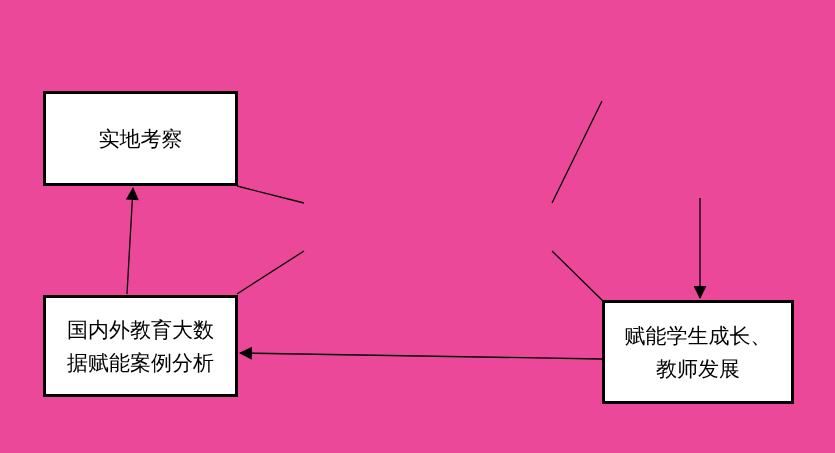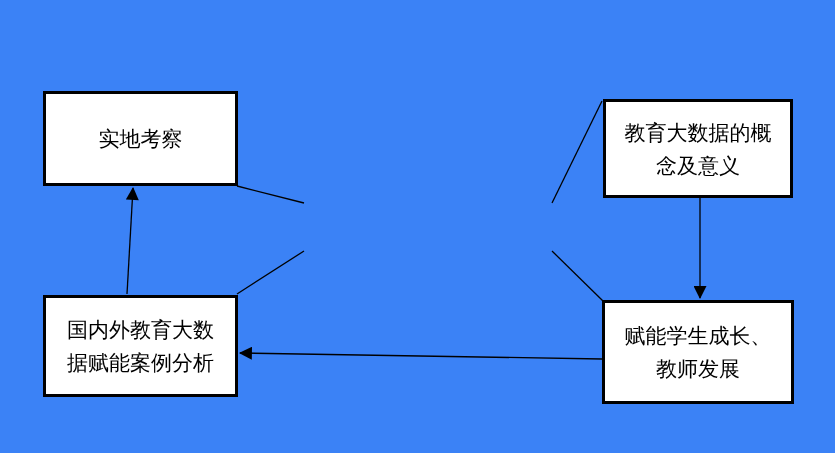--- a/index.html
+++ b/index.html
@@ -4,21 +4,21 @@
 <style>
   html, body {
     margin: 0;
     padding: 0;
     background: #ffffff;
   }
   .canvas {
     position: relative;
     width: 835px;
     height: 453px;
-    background: #3b82f6;
+    background: #ec4899;
     overflow: hidden;
     font-family: "Liberation Sans", sans-serif;
   }
   .edges {
     position: absolute;
     left: 0;
     top: 0;
     width: 835px;
     height: 453px;
     z-index: 1;
@@ -61,22 +61,20 @@
     <line x1="552" y1="203" x2="602" y2="101" stroke="#000000" stroke-width="1.3"></line>
     <line x1="552" y1="251" x2="603" y2="301" stroke="#000000" stroke-width="1.3"></line>
 
     <line x1="700" y1="198" x2="700" y2="298" stroke="#000000" stroke-width="1.3" marker-end="url(#arrowhead)"></line>
     <line x1="602" y1="359" x2="240" y2="353" stroke="#000000" stroke-width="1.3" marker-end="url(#arrowhead)"></line>
     <line x1="127" y1="294" x2="133" y2="188" stroke="#000000" stroke-width="1.3" marker-end="url(#arrowhead)"></line>
   </svg>
 
   <div class="node node-top-left">实地考察</div>
 
-  <div class="node node-top-right">教育大数据的概
-念及意义</div>
 
 
   <div class="node node-bottom-right">赋能学生成长、
 教师发展</div>
 
   <div class="node node-bottom-left">国内外教育大数
 据赋能案例分析</div>
 
 </div>
 

